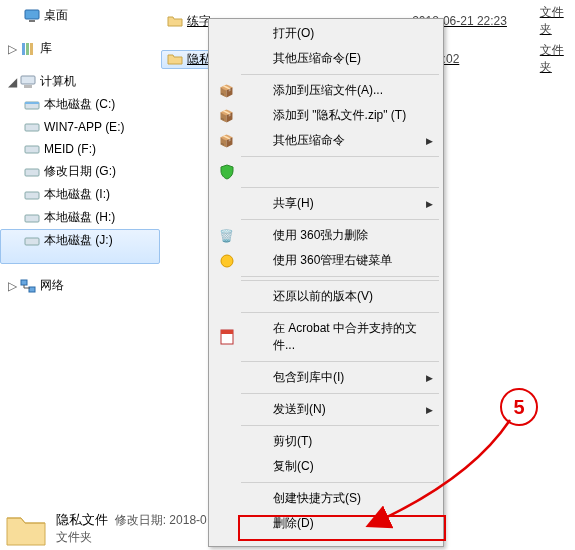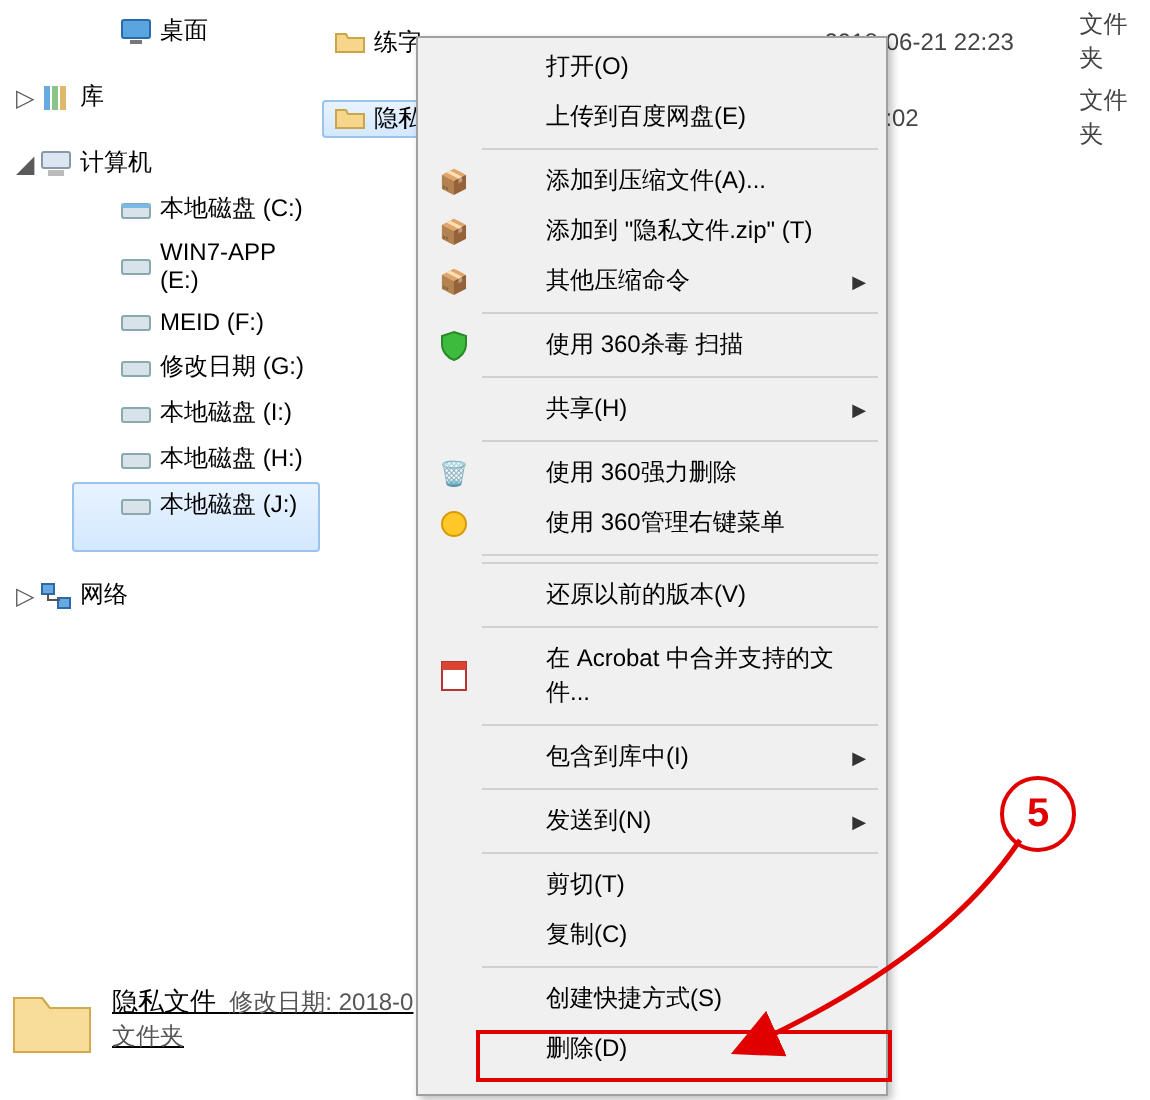--- a/index.html
+++ b/index.html
@@ -20,21 +20,20 @@
     width: 160px;
     padding-top: 4px;
     border-right: 1px solid transparent;
   }
   .tree-item {
     display: flex;
     align-items: center;
     padding: 3px 4px 3px 24px;
     color: #000;
     cursor: pointer;
-    margin-left: 36px;
   }
   .tree-item.selected {
     background: linear-gradient(#e9f3ff, #d3e8ff);
     border: 1px solid #9ac3ef;
     border-radius: 2px;
     padding: 2px 3px 14px 23px;
   }
   .tree-cat {
     display: flex;
     align-items: center;
@@ -62,20 +61,21 @@
   .content {
     flex: 1;
     position: relative;
     padding-top: 2px;
   }
   .file-row {
     display: flex;
     align-items: center;
     padding: 2px 0;
     font-size: 12px;
+    text-decoration: underline;
   }
   .file-row .name {
     display: flex;
     align-items: center;
     width: 250px;
     padding-left: 6px;
   }
   .file-row .date {
     width: 130px;
     color: #444;
@@ -117,25 +117,24 @@
   .cm-label { flex:1;margin-left:34px; }
   .cm-arrow { color:#333; font-size:9px; }
   .cm-sep {
     height:1px;
     background:#d0d0d0;
     margin: 3px 2px 3px 30px;
   }
 
   .details {
     position:absolute;
-    bottom:19px;
+    bottom:0;
     left:4px;
     display:flex;
     align-items:center;
-    text-decoration:underline;
   }
   .big-folder {
     width:44px;height:44px;margin-right:8px;
   }
   .details .title { font-size:13px; }
   .details .sub { color:#555; }
 
   .annot-circle {
     position:absolute;
     top: 388px;
@@ -309,21 +308,21 @@
   </div>
 </div>
 
 <div class="context-menu">
   <div class="cm-item">
       <span class="cm-icon"></span>
       <span class="cm-label">打开(O)</span>
     </div>
   <div class="cm-item">
       <span class="cm-icon"></span>
-      <span class="cm-label">上传到百度网盘(E)</span>
+      <span class="cm-label">其他压缩命令(E)</span>
     </div>
   <div class="cm-sep"></div>
   <div class="cm-item">
       <span class="cm-icon">📦</span>
       <span class="cm-label">添加到压缩文件(A)...</span>
     </div>
   <div class="cm-item">
       <span class="cm-icon">📦</span>
       <span class="cm-label">添加到 "隐私文件.zip" (T)</span>
     </div>
@@ -332,21 +331,20 @@
       <span class="cm-label">其他压缩命令</span>
       <span class="cm-arrow">▶</span>
     </div>
   <div class="cm-sep"></div>
   <div class="cm-item">
       <span class="cm-icon">
         <svg width="16" height="16" viewBox="0 0 16 16">
           <path d="M8 1l6 2v4c0 4-3 7-6 8-3-1-6-4-6-8V3z" fill="#3dbb3d" stroke="#2a8a2a"></path>
         </svg>
       </span>
-      <span class="cm-label">使用 360杀毒 扫描</span>
     </div>
   <div class="cm-sep"></div>
   <div class="cm-item">
       <span class="cm-icon"></span>
       <span class="cm-label">共享(H)</span>
       <span class="cm-arrow">▶</span>
     </div>
   <div class="cm-sep"></div>
   <div class="cm-item">
       <span class="cm-icon">🗑️</span>

